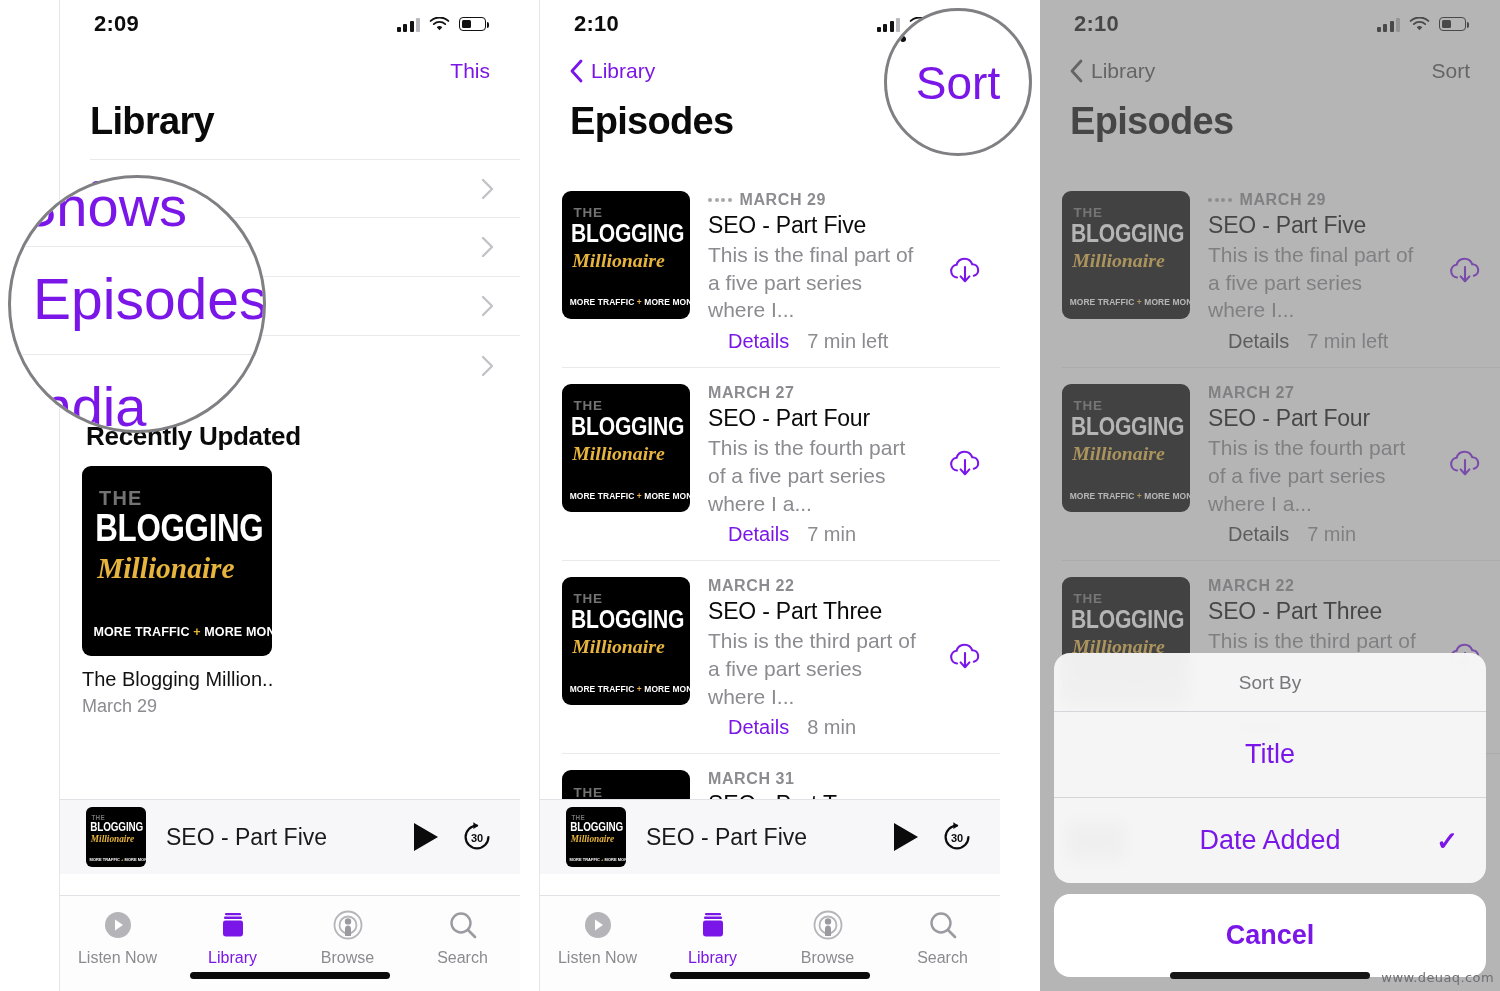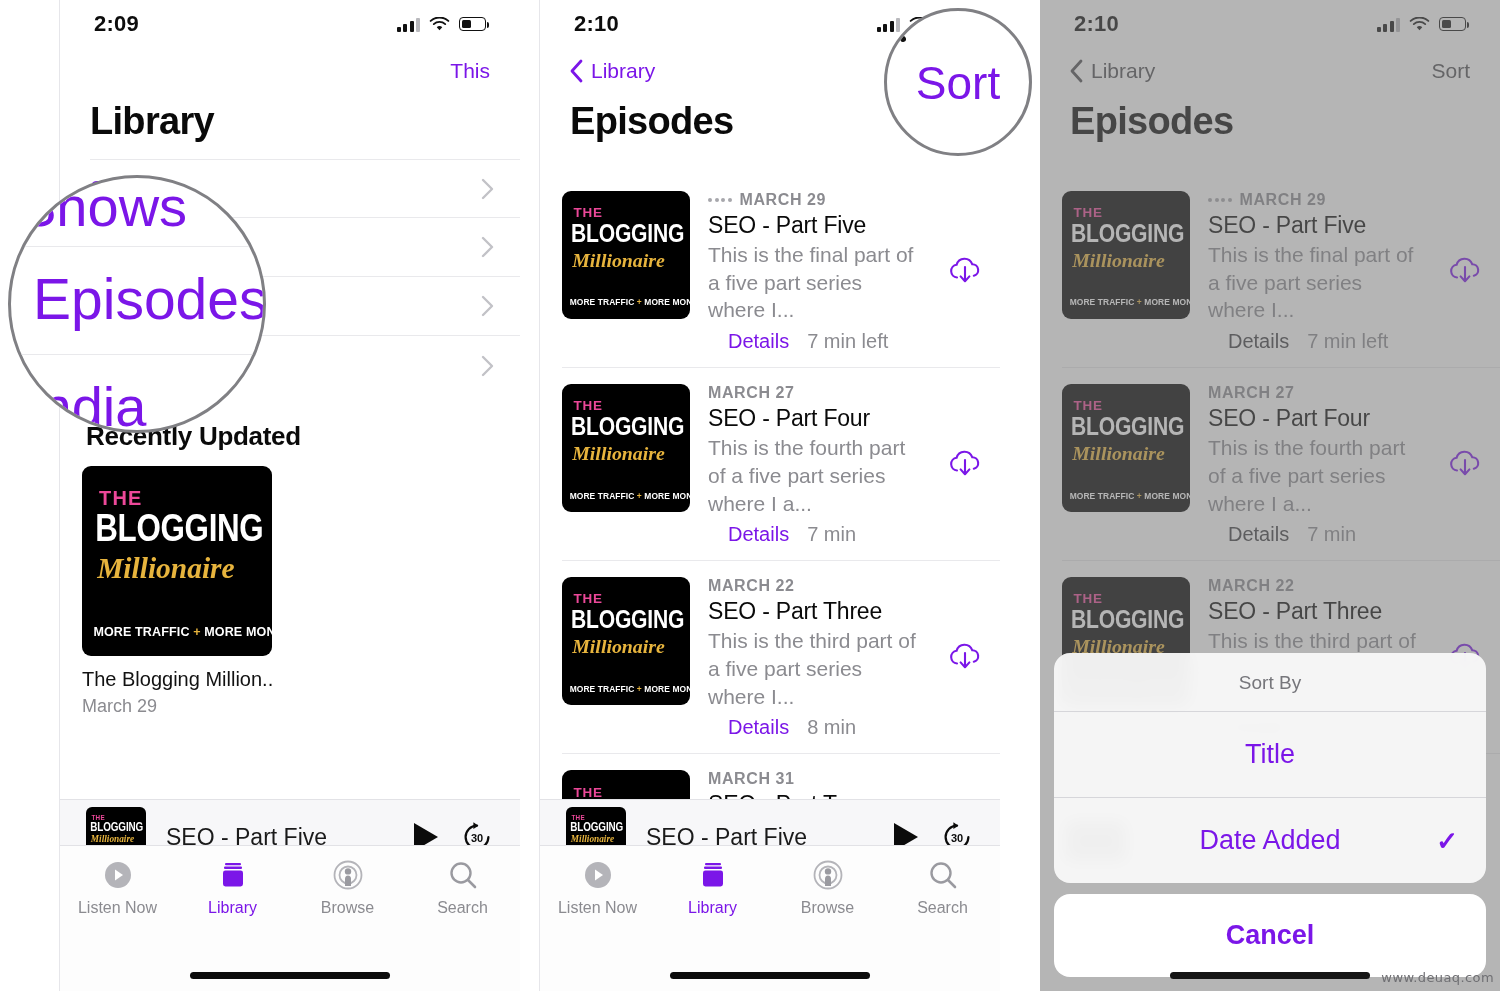--- a/index.html
+++ b/index.html
@@ -66,21 +66,21 @@
   
   .section-title { font-size:26px; font-weight:700; color:#0a0a0a; padding: 26px 0 0 26px; letter-spacing:-0.3px; }
   .cards { display:flex; gap:24px; padding: 14px 0 0 22px; }
   .card { width:190px; }
   .card-name { font-size:20px; color:#121212; margin-top:12px; white-space:nowrap; overflow:hidden; }
   .card-date { font-size:18px; color:#8b8b90; margin-top:5px; }
 
   
   .art { position:relative; border-radius:9px; overflow:hidden; background:#000; }
   .art.sq190 { width:190px; height:190px; }
-  .art-the  { position:absolute; left:9%; top:11%; font-size:0.105em; font-weight:800; color:#ec4899; letter-spacing:.06em; }
+  .art-the  { position:absolute; left:9%; top:11%; font-size:0.105em; font-weight:800; color:#737373; letter-spacing:.06em; }
   .art-blog { position:absolute; left:7%; top:21%; font-size:0.165em; font-weight:800; color:#fff; letter-spacing:-0.01em; transform:scaleY(1.25); transform-origin:left top;}
   .art-mil  { position:absolute; left:8%; top:45%; font-size:0.155em; font-weight:700; font-style:italic; color:#e7b43d; font-family:"Liberation Serif", serif; }
   .art-sub  { position:absolute; left:6%; bottom:9%; font-size:0.066em; font-weight:700; color:#fff; letter-spacing:.01em; white-space:nowrap; }
   .art-sub b { color:#e7b43d; }
 
   .art-india { background: linear-gradient(160deg,#6e5b4a 0%, #b3997a 28%, #8c7f6d 55%, #5f5347 78%, #4a4038 100%); }
   .india-txt { position:absolute; left:0; right:0; text-align:center; color:#ded3c2; font-family:"Liberation Serif", serif; text-shadow:0 1px 2px rgba(0,0,0,.55); }
   .india-1 { top:26%; font-size:0.135em; letter-spacing:.02em; }
   .india-2 { top:44%; font-size:0.135em; letter-spacing:.14em; }
   .india-3 { top:62%; font-size:0.125em; letter-spacing:.17em; }
@@ -110,21 +110,21 @@
   .miniplayer {
     position:absolute; left:0; right:0; bottom:117px; height:75px;
     background:#f7f7f9; border-top:1px solid #e2e2e6;
     display:flex; align-items:center; gap:20px; padding:0 26px;
   }
   .mp-title { flex:1 1 auto; font-size:23px; color:#1a1a1a; }
   .mp-btn { display:flex; align-items:center; }
   .art.sq60 { width:60px; height:60px; border-radius:6px; }
 
   .tabbar {
-    position:absolute; left:0; right:0; bottom:0; height:146px;
+    position:absolute; left:0; right:0; bottom:0; height:96px;
     background:#fdfdfd; border-top:1px solid #e2e2e6;
     display:flex; align-items:flex-start; padding-top:12px;
   }
   .tab { flex:1 1 0; display:flex; flex-direction:column; align-items:center; gap:7px; }
   .tab-label { font-size:16px; color:#8b8b90; }
   .tab.active .tab-label { color:#7b16e8; }
   .homebar { position:absolute; bottom:12px; left:50%; transform:translateX(-50%); width:200px; height:7px; background:#0b0b0b; border-radius:4px; }
 
   
   .magnifier { position:absolute; border:3px solid #808084; border-radius:50%; background:#fff; overflow:hidden; }

